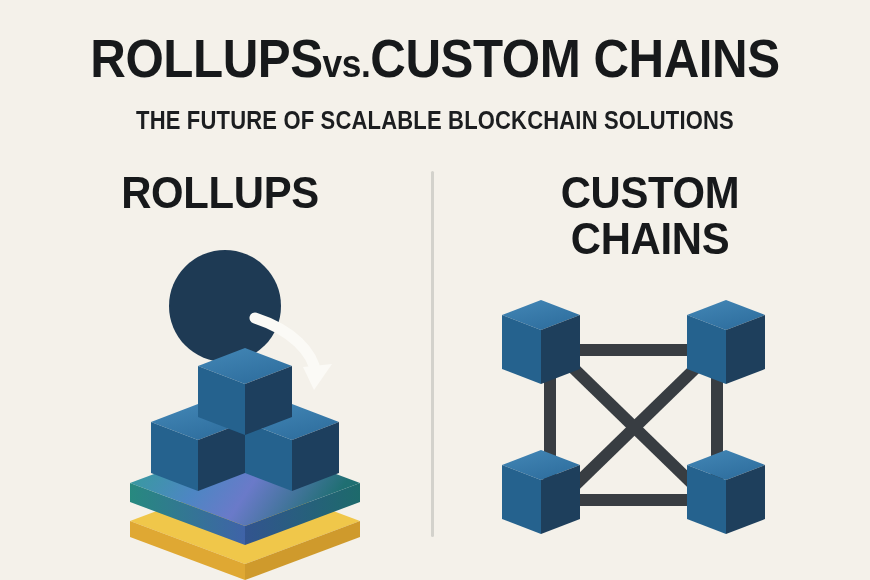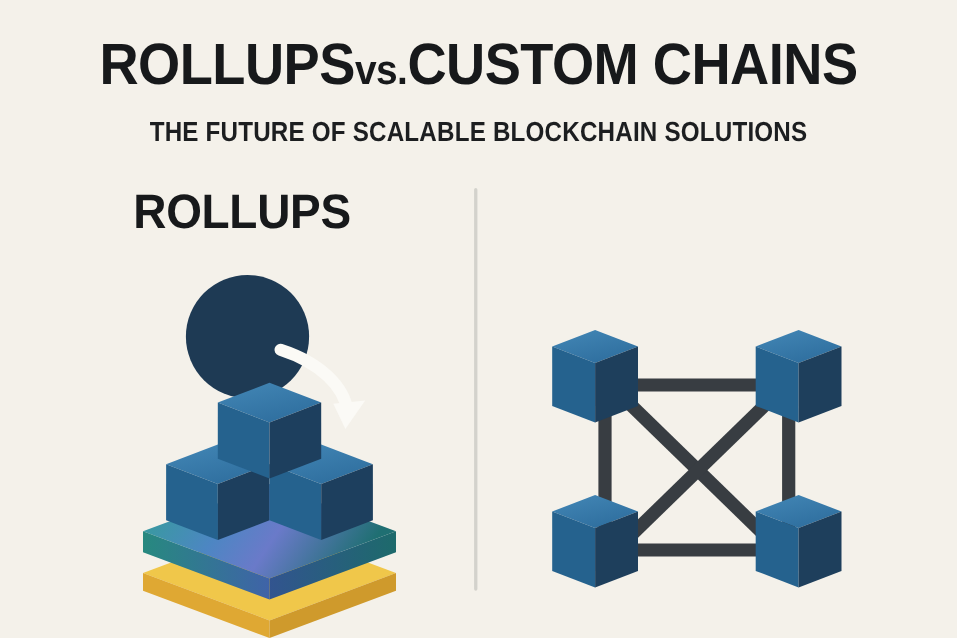--- a/index.html
+++ b/index.html
@@ -120,20 +120,26 @@
     <div class="main-title"><span>ROLLUPS</span><span class="vs">vs.</span><span>CUSTOM CHAINS</span></div>
     <div class="subtitle">THE FUTURE OF SCALABLE BLOCKCHAIN SOLUTIONS</div>
   </div>
 
   <div class="divider"></div>
 
   <div class="column left">
     <div class="column-title">ROLLUPS</div>
   </div>
 
+  <div class="column right">
+    <div class="column-title">
+      <div>CUSTOM</div>
+      <div>CHAINS</div>
+    </div>
+  </div>
 
   <svg class="illustration" width="870" height="580" viewBox="0 0 870 580">
 
     <defs>
       <linearGradient id="platTopGrad" x1="0" y1="0" x2="1" y2="0.25">
         <stop offset="0%" stop-color="#31a193"></stop>
         <stop offset="40%" stop-color="#4d86c3"></stop>
         <stop offset="62%" stop-color="#6a7ac9"></stop>
         <stop offset="100%" stop-color="#1f6f72"></stop>
       </linearGradient>

